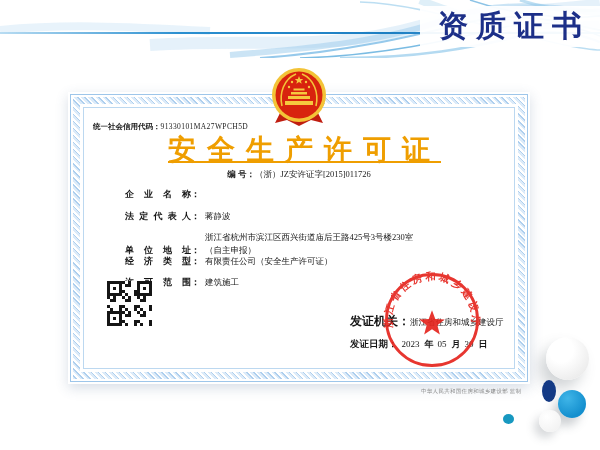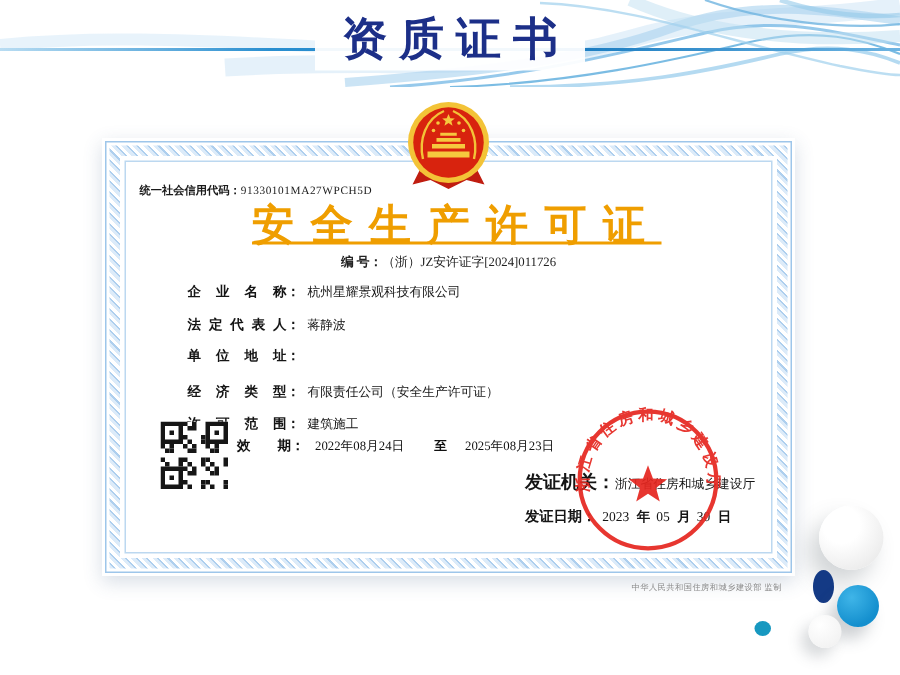--- a/index.html
+++ b/index.html
@@ -4,21 +4,21 @@
 <style>
   html,body{margin:0;padding:0;background:#fff;}
   .stage{position:relative;width:600px;height:450px;background:#ffffff;overflow:hidden;
          font-family:"Liberation Sans","DejaVu Sans",sans-serif;}
 
   
   .banner{position:absolute;left:0;top:0;width:600px;height:58px;}
   .banner svg{position:absolute;left:0;top:0;}
   .banner-line{position:absolute;top:32px;left:0;width:100%;height:2px;
     background:linear-gradient(90deg,#b8dcf2 0%,#2a8fd0 30%,#1d7ec2 65%,#6db4e2 100%);}
-  .banner-title-wrap{position:absolute;top:6px;left:0;width:100%;text-align:center;}
+  .banner-title-wrap{position:absolute;top:6px;left:0;width:100%;text-align:right;}
   .banner-title{display:inline-block;background:rgba(255,255,255,.94);padding:0 10px;
     font-size:30px;font-weight:900;color:#1c2f88;letter-spacing:8px;text-indent:8px;}
 
   
   .cert{position:absolute;left:68px;top:92px;width:462px;height:292px;background:#fff;
         box-shadow:0 4px 12px rgba(60,90,130,.20);}
   .frame-a{position:absolute;inset:2px;border:1px solid #9ec6ea;}
   .frame-b{position:absolute;inset:5px;
         background:repeating-linear-gradient(45deg,#dcebf9 0 2px,#aecfee 2px 3px,#ffffff 3px 5px);}
   .frame-b-inner{position:absolute;inset:7px;background:#fff;}
@@ -134,36 +134,36 @@
       </g>
     </svg>
 
     <div class="credit">
       <span class="lab">统一社会信用代码：</span><span class="val">91330101MA27WPCH5D</span>
     </div>
 
     <div class="cert-title">安全生产许可证</div>
 
     <div class="serial">
-      <span class="lab">编 号：</span><span>（浙）JZ安许证字[2024]011726</span>
+      <span class="lab">编 号：</span><span>（浙）JZ安许证字[2015]011726</span>
     </div>
 
     <div class="frow r1">
       <span class="flab">企 业 名 称</span>
         <span class="fcolon">：</span>
-        <span class="fval">杭州星耀景观科技有限公司</span>
     </div>
     <div class="frow r2">
       <span class="flab">法 定 代 表 人</span>
         <span class="fcolon">：</span>
         <span class="fval">蒋静波</span>
     </div>
     <div class="frow r3">
       <span class="flab">单 位 地 址</span>
         <span class="fcolon">：</span>
+        <span class="fval">浙江省杭州市滨江区西兴街道庙后王路425号3号楼230室（自主申报）</span>
     </div>
     <div class="frow r4">
       <span class="flab">经 济 类 型</span>
         <span class="fcolon">：</span>
         <span class="fval">有限责任公司（安全生产许可证）</span>
     </div>
     <div class="frow r5">
       <span class="flab">许 可 范 围</span>
         <span class="fcolon">：</span>
         <span class="fval">建筑施工</span>
@@ -224,23 +224,20 @@
       <g fill="#161616">
         <path d="M0,0 h15 v15 h-15 z M3,3 v9 h9 v-9 z" fill-rule="evenodd"></path>
         <rect x="6" y="6" width="3" height="3"></rect>
         <path d="M30,0 h15 v15 h-15 z M33,3 v9 h9 v-9 z" fill-rule="evenodd"></path>
         <rect x="36" y="6" width="3" height="3"></rect>
         <path d="M0,30 h15 v15 h-15 z M3,33 v9 h9 v-9 z" fill-rule="evenodd"></path>
         <rect x="6" y="36" width="3" height="3"></rect>
       </g>
     </svg>
 
-    <div class="validity">
-      <span class="vlab">效</span><span class="vlab v2">期：</span><span class="vdate">2022年08月24日</span><span class="vmid">至</span><span>2025年08月23日</span>
-    </div>
 
     <div class="issuer">
       <span class="ilab">发证机关：</span><span>浙江省住房和城乡建设厅</span>
     </div>
 
     <div class="idate">
       <span class="ilab">发证日期：</span><span class="num">2023</span><span class="unit">年</span><span class="num">05</span><span class="unit">月</span><span class="num">30</span><span class="unit">日</span>
     </div>
 
     <svg class="seal" width="100" height="100" viewBox="0 0 112 112">

